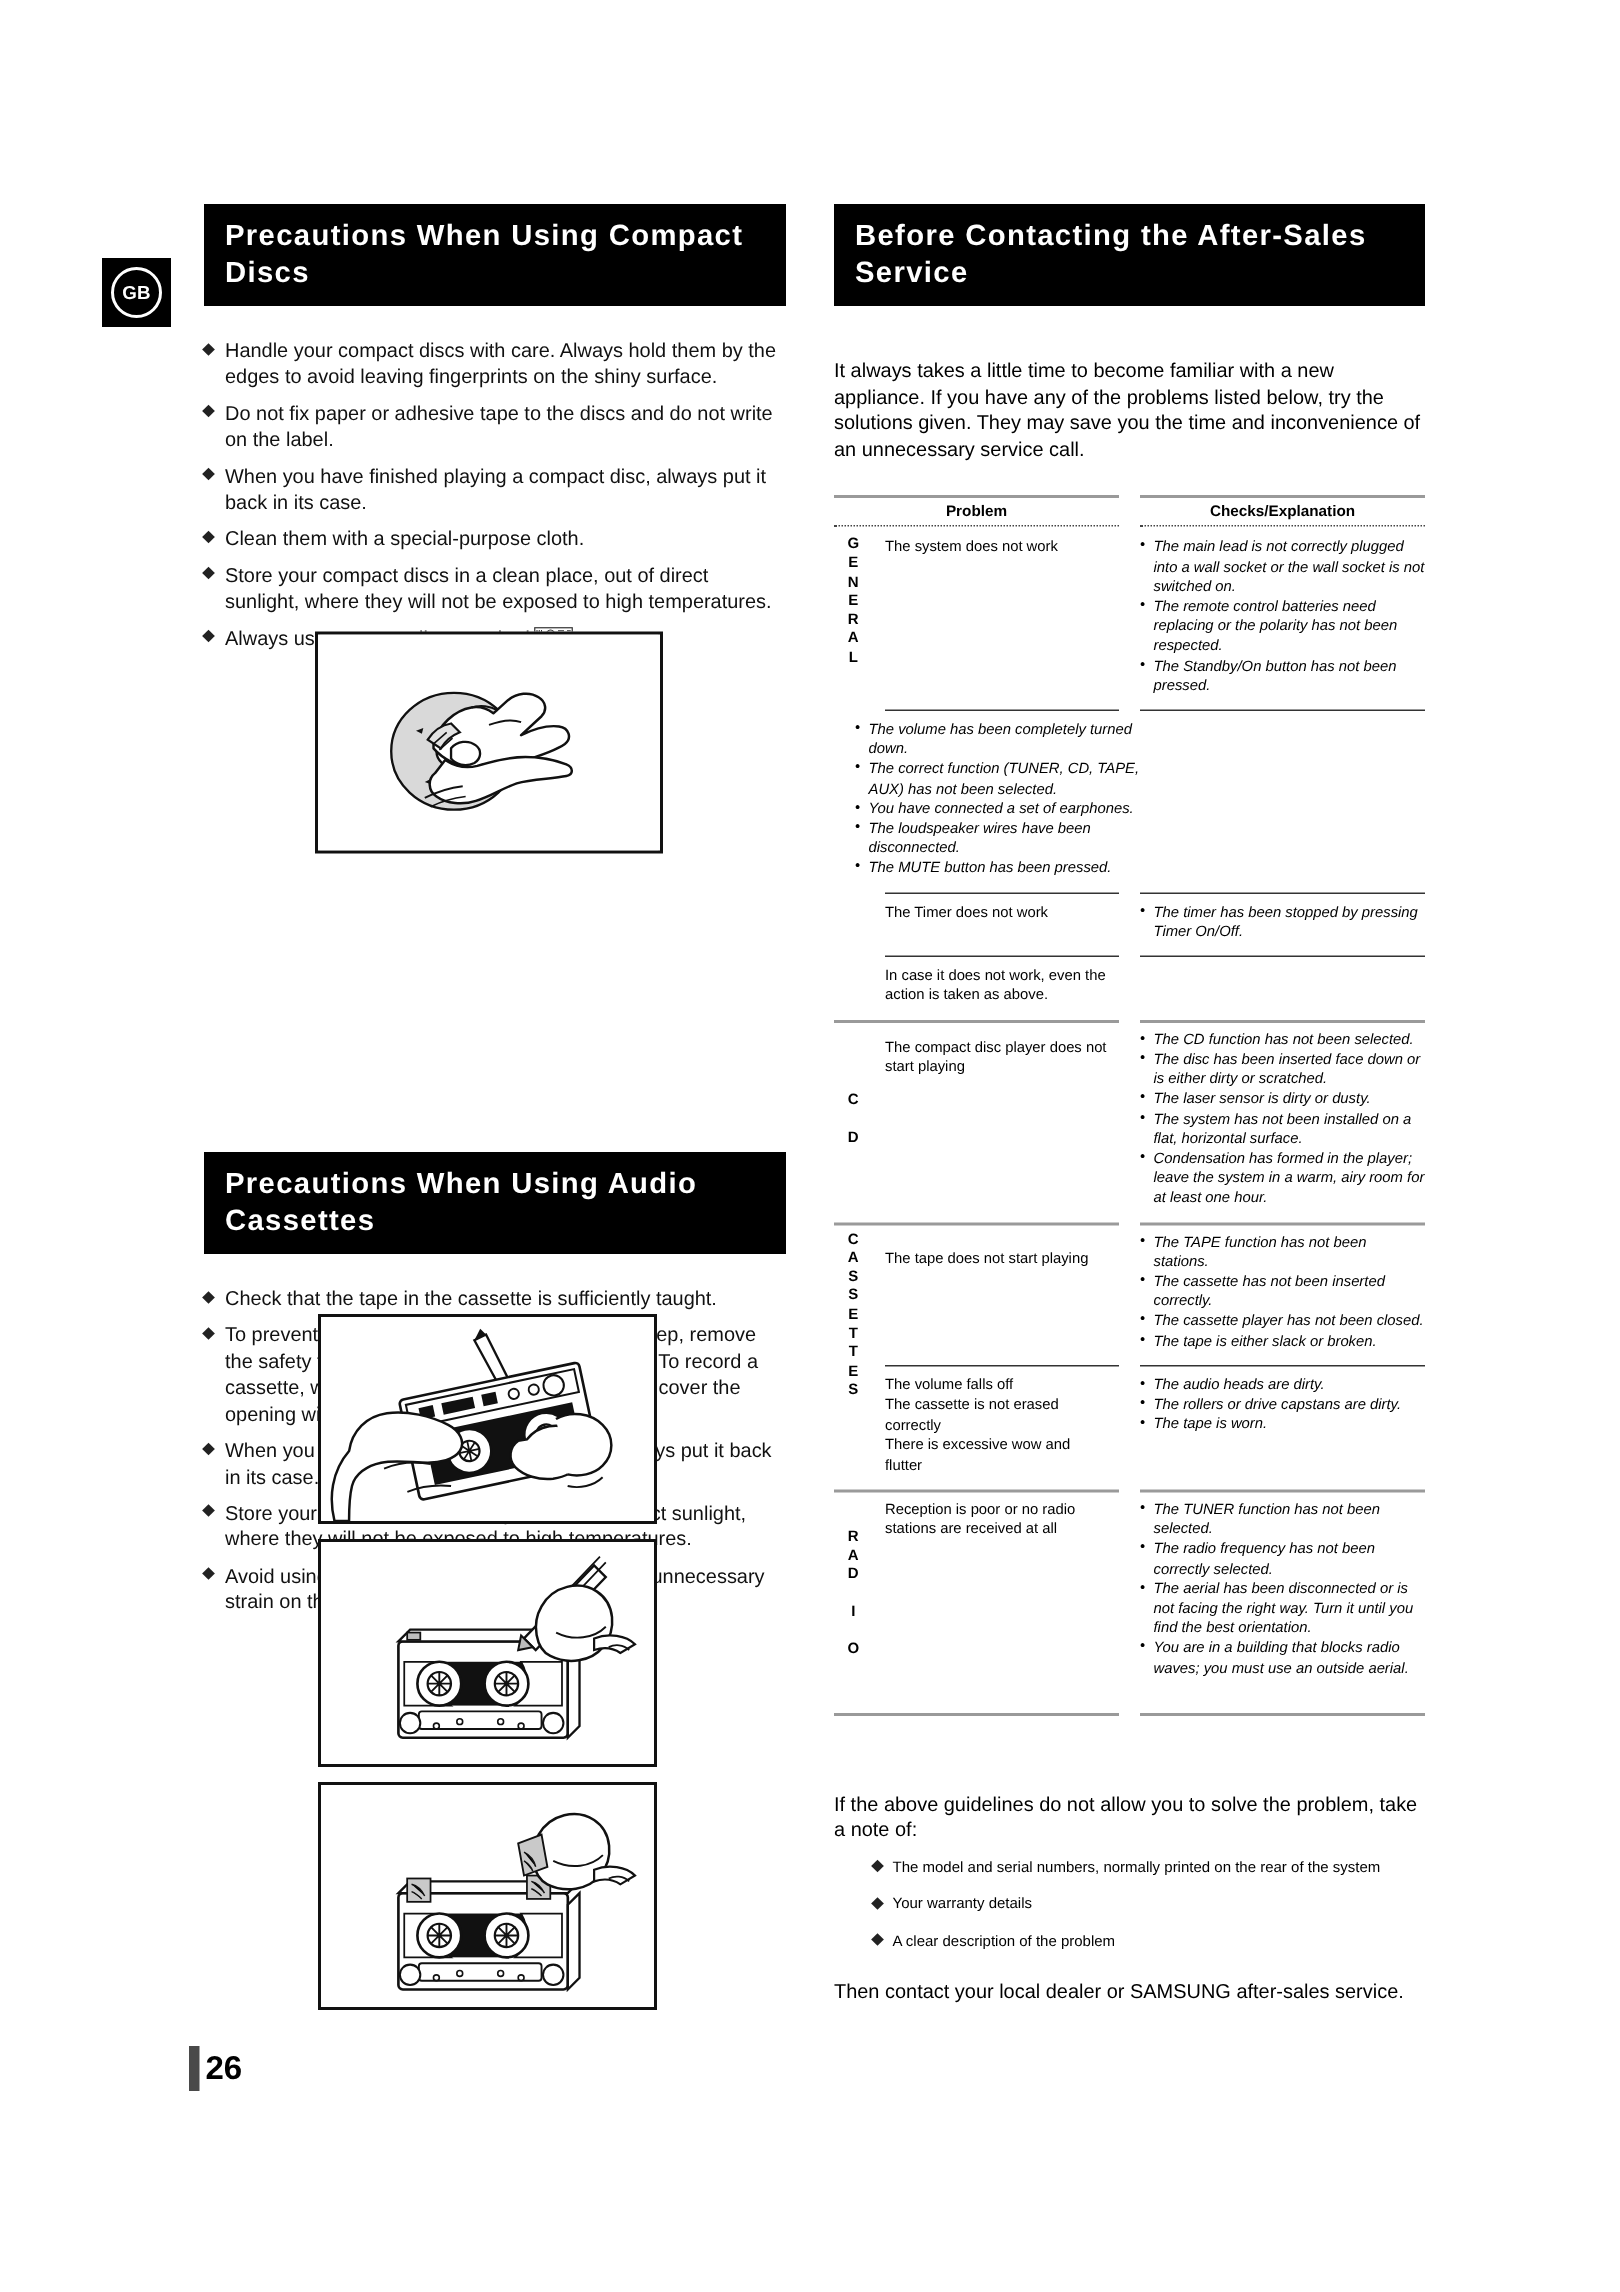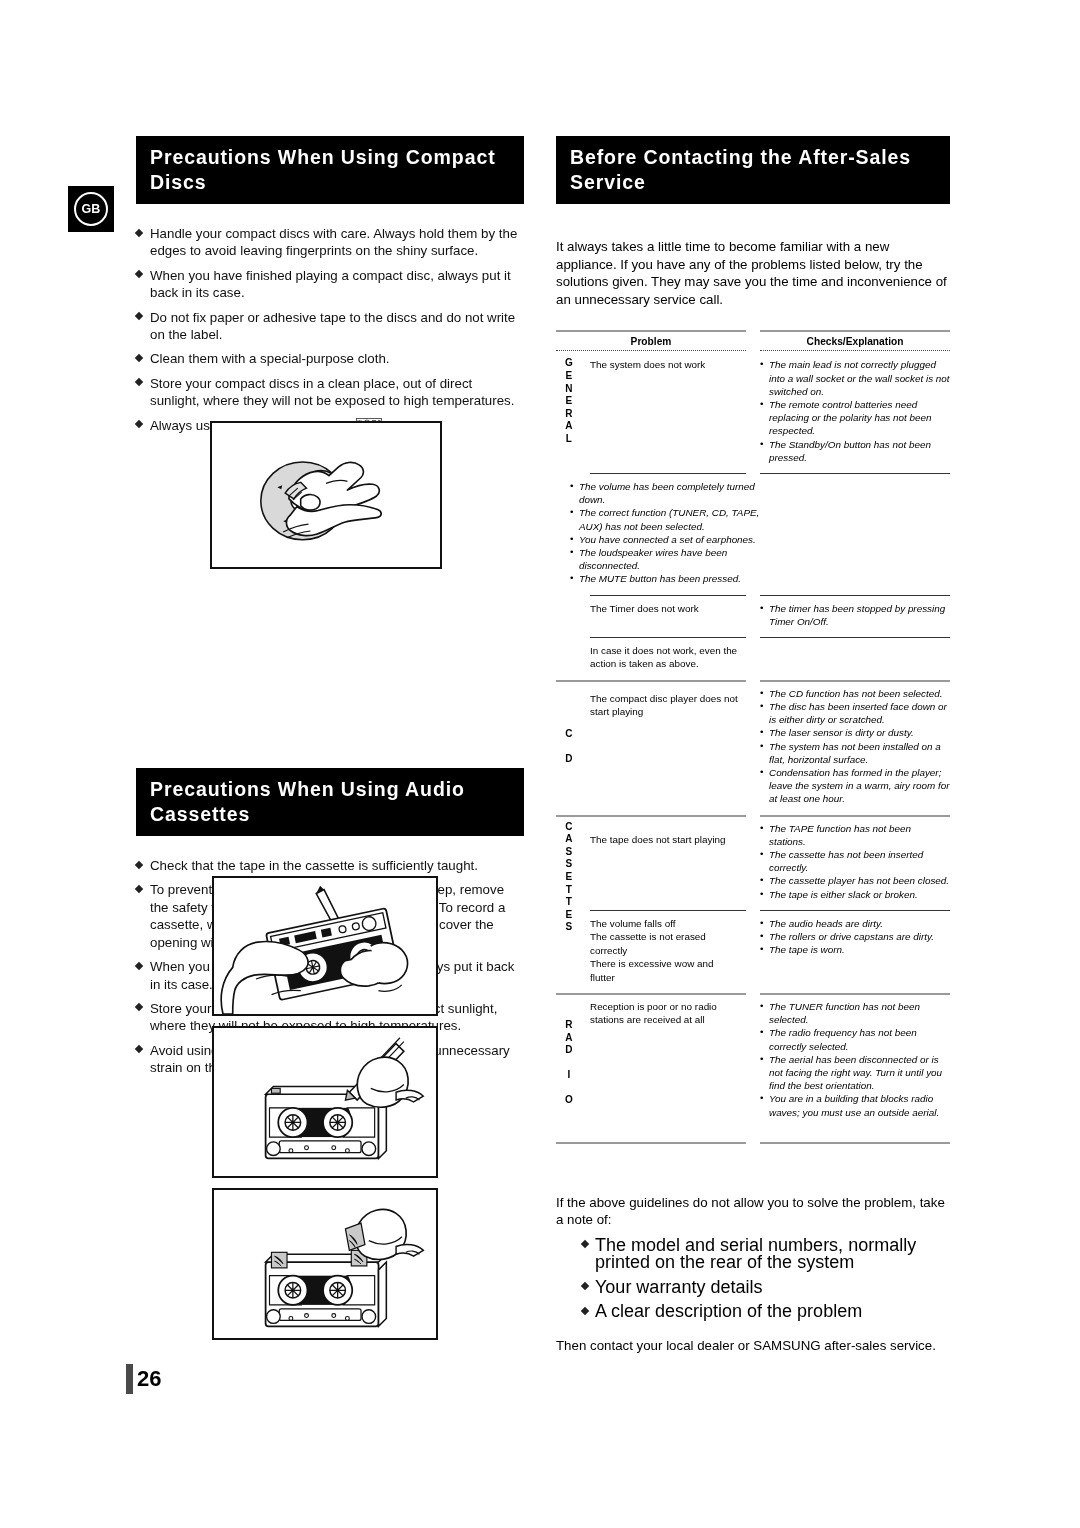--- a/index.html
+++ b/index.html
@@ -20,21 +20,21 @@
   .page {
     position: absolute;
     inset: 0;
     background: #ffffff;
   }
 
   
   .gb-badge {
     position: absolute;
     left: 68px;
-    top: 186px;
+    top: 172px;
     width: 46px;
     height: 46px;
     background: #000000;
     display: flex;
     align-items: center;
     justify-content: center;
   }
   .gb-badge .ring {
     width: 30px;
     height: 30px;
@@ -254,21 +254,21 @@
   .closing .sub {
     margin-top: 8px;
     margin-left: 26px;
     list-style: none;
     padding: 0;
   }
   .closing .sub li {
     position: relative;
     padding-left: 13px;
     margin-bottom: 7px;
-    font-size: 18px;
+    font-size: 10px;
     line-height: 17.4px;
   }
   .closing .sub li .dia {
     position: absolute;
     left: 0;
     top: 4.5px;
     width: 6px;
     height: 6px;
     background: #222;
     transform: rotate(45deg);
@@ -283,22 +283,22 @@
   <div class="gb-badge">
     <div class="ring">GB</div>
   </div>
 
   <div class="col-left">
 
     <div class="banner wide">Precautions When Using Compact Discs</div>
 
     <ul class="bullets">
       <li><span class="dia"></span><span>Handle your compact discs with care. Always hold them by the edges to avoid leaving fingerprints on the shiny surface.</span></li>
+      <li><span class="dia"></span><span>Do not fix paper or adhesive tape to the discs and do not write on the label.</span></li>
       <li><span class="dia"></span><span>When you have finished playing a compact disc, always put it back in its case.</span></li>
-      <li><span class="dia"></span><span>Do not fix paper or adhesive tape to the discs and do not write on the label.</span></li>
       <li><span class="dia"></span><span>Clean them with a special-purpose cloth.</span></li>
       <li><span class="dia"></span><span>Store your compact discs in a clean place, out of direct sunlight, where they will not be exposed to high temperatures.</span></li>
       <li>
         <span class="dia"></span><span>Always use compact discs marked</span><span class="cdlogo">
           <svg viewBox="0 0 52 30" xmlns="http://www.w3.org/2000/svg">
             <rect x="1" y="1" width="50" height="20" fill="none" stroke="#333" stroke-width="1.6"></rect>
             <path d="M4 4 L4 18 M7 4 L7 18 M10 4 L10 18" stroke="#333" stroke-width="1.4"></path>
             <ellipse cx="22" cy="11" rx="6" ry="7" fill="none" stroke="#333" stroke-width="1.6"></ellipse>
             <ellipse cx="22" cy="11" rx="1.7" ry="2" fill="#333"></ellipse>
             <path d="M32 5 h8 M32 9 h8 M32 13 h8 M32 17 h6" stroke="#333" stroke-width="1.5"></path>

